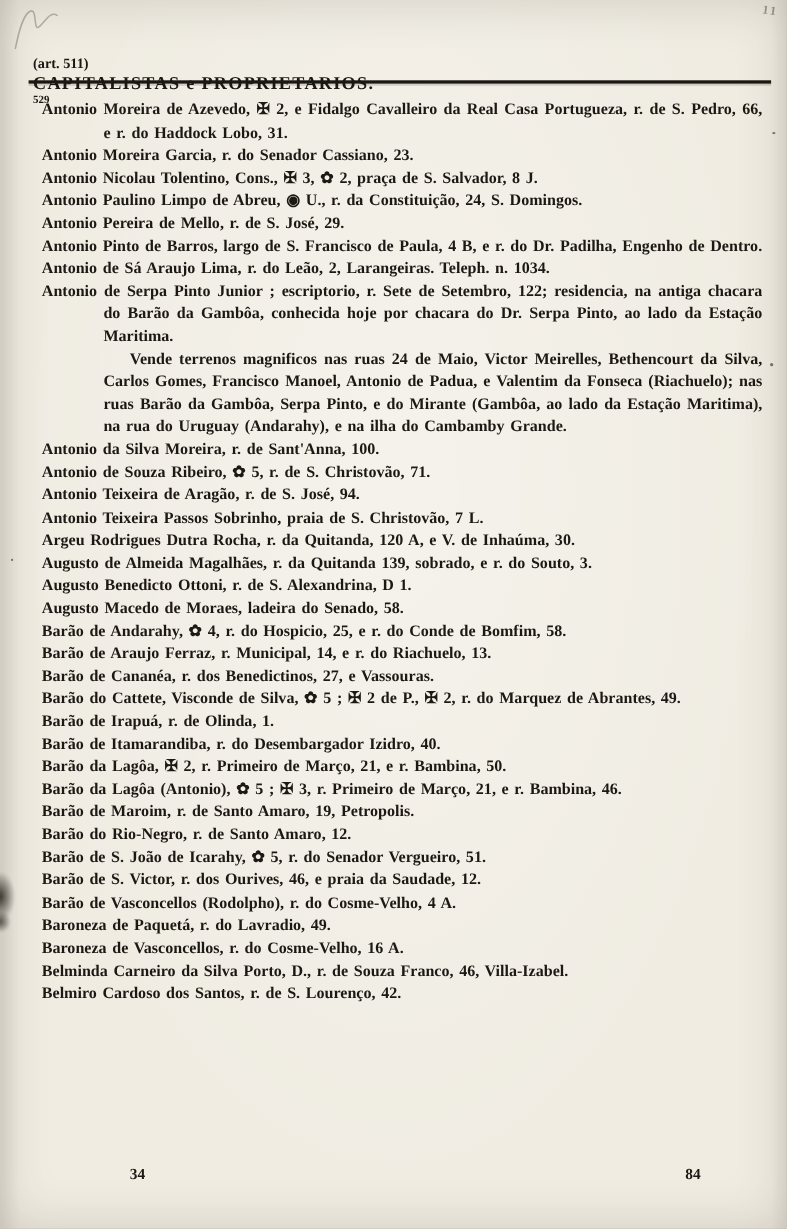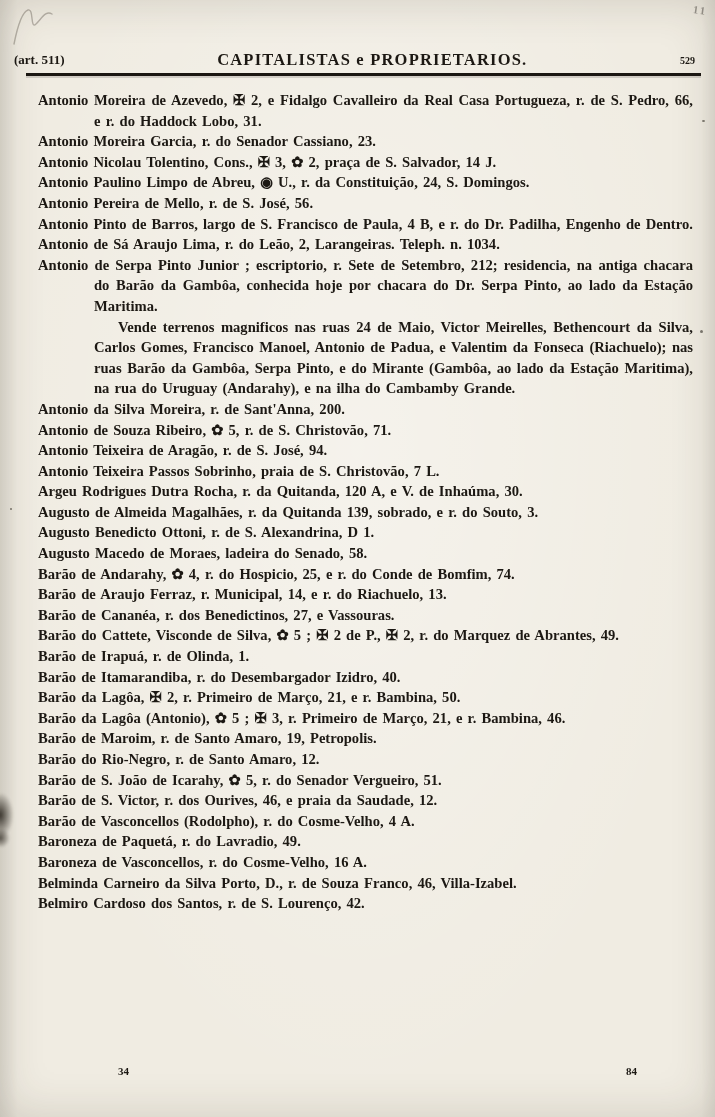--- a/index.html
+++ b/index.html
@@ -11,22 +11,22 @@
     background-image:
       radial-gradient(ellipse at 50% 40%, rgba(255,255,255,0.35), rgba(0,0,0,0) 70%),
       linear-gradient(90deg, rgba(0,0,0,0.07), rgba(0,0,0,0) 18px),
       linear-gradient(270deg, rgba(0,0,0,0.05), rgba(0,0,0,0) 14px);
     overflow:hidden;
     font-family:"Liberation Serif", serif;
     color:#1c1813;
     box-shadow: inset 0 0 45px rgba(60,50,35,0.18);
   }
   .header-row {
-    position:absolute; top:50px; left:14px; right:20px;
-    display:flex; align-items:center;
+    position:absolute; top:50px; left:30px; right:20px;
+    display:flex; align-items:flex-start;flex-direction:column;
   }
   .art-ref { font-size:13px; font-weight:700; white-space:nowrap; }
   .running-title {
     flex:1; text-align:center;
     font-size:16.5px; font-weight:700; letter-spacing:1.2px;
     white-space:nowrap;
   }
   .page-number { font-size:10px; font-weight:700; white-space:nowrap; }
   .header-rule {
     position:absolute; top:73px; left:26px; right:14px;
@@ -42,21 +42,21 @@
     line-height:20.6px;
     font-weight:700;
     text-align:justify;
     padding-left:56px;
     text-indent:-56px;
     word-spacing:1.5px;
   }
   .entry.sub { text-indent:24px; }
   .footer-num {
     position:absolute; bottom:40px;
-    font-size:11px; font-weight:700;
+    font-size:14px; font-weight:700;
   }
   .footer-left { left:118px; }
   .footer-right { right:78px;margin-left:13px; }
   
   .smudge {
     position:absolute; left:-6px; top:792px;
     width:20px; height:46px; border-radius:50%;
     background:radial-gradient(ellipse at 30% 50%, rgba(30,25,18,0.85), rgba(30,25,18,0) 70%);
     filter:blur(1px);
   }
@@ -94,36 +94,36 @@
     <span class="art-ref">(art. 511)</span>
     <span class="running-title">CAPITALISTAS e PROPRIETARIOS.</span>
     <span class="page-number">529</span>
   </div>
 
   <div class="header-rule"></div>
 
   <div class="content">
       <p class="entry">Antonio Moreira de Azevedo, ✠ 2, e Fidalgo Cavalleiro da Real Casa Portugueza, r. de S. Pedro, 66, e r. do Haddock Lobo, 31.</p>
       <p class="entry">Antonio Moreira Garcia, r. do Senador Cassiano, 23.</p>
-      <p class="entry">Antonio Nicolau Tolentino, Cons., ✠ 3, ✿ 2, praça de S. Salvador, 14 J.</p>
+      <p class="entry">Antonio Nicolau Tolentino, Cons., ✠ 3, ✿ 2, praça de S. Salvador, 8 J.</p>
       <p class="entry">Antonio Paulino Limpo de Abreu, ◉ U., r. da Constituição, 24, S. Domingos.</p>
-      <p class="entry">Antonio Pereira de Mello, r. de S. José, 56.</p>
+      <p class="entry">Antonio Pereira de Mello, r. de S. José, 29.</p>
       <p class="entry">Antonio Pinto de Barros, largo de S. Francisco de Paula, 4 B, e r. do Dr. Padilha, Engenho de Dentro.</p>
       <p class="entry">Antonio de Sá Araujo Lima, r. do Leão, 2, Larangeiras. Teleph. n. 1034.</p>
-      <p class="entry">Antonio de Serpa Pinto Junior ; escriptorio, r. Sete de Setembro, 212; residencia, na antiga chacara do Barão da Gambôa, conhecida hoje por chacara do Dr. Serpa Pinto, ao lado da Estação Maritima.</p>
+      <p class="entry">Antonio de Serpa Pinto Junior ; escriptorio, r. Sete de Setembro, 122; residencia, na antiga chacara do Barão da Gambôa, conhecida hoje por chacara do Dr. Serpa Pinto, ao lado da Estação Maritima.</p>
       <p class="entry sub">Vende terrenos magnificos nas ruas 24 de Maio, Victor Meirelles, Bethencourt da Silva, Carlos Gomes, Francisco Manoel, Antonio de Padua, e Valentim da Fonseca (Riachuelo); nas ruas Barão da Gambôa, Serpa Pinto, e do Mirante (Gambôa, ao lado da Estação Maritima), na rua do Uruguay (Andarahy), e na ilha do Cambamby Grande.</p>
-      <p class="entry">Antonio da Silva Moreira, r. de Sant'Anna, 200.</p>
+      <p class="entry">Antonio da Silva Moreira, r. de Sant'Anna, 100.</p>
       <p class="entry">Antonio de Souza Ribeiro, ✿ 5, r. de S. Christovão, 71.</p>
       <p class="entry">Antonio Teixeira de Aragão, r. de S. José, 94.</p>
       <p class="entry">Antonio Teixeira Passos Sobrinho, praia de S. Christovão, 7 L.</p>
       <p class="entry">Argeu Rodrigues Dutra Rocha, r. da Quitanda, 120 A, e V. de Inhaúma, 30.</p>
       <p class="entry">Augusto de Almeida Magalhães, r. da Quitanda 139, sobrado, e r. do Souto, 3.</p>
       <p class="entry">Augusto Benedicto Ottoni, r. de S. Alexandrina, D 1.</p>
       <p class="entry">Augusto Macedo de Moraes, ladeira do Senado, 58.</p>
-      <p class="entry">Barão de Andarahy, ✿ 4, r. do Hospicio, 25, e r. do Conde de Bomfim, 74.</p>
+      <p class="entry">Barão de Andarahy, ✿ 4, r. do Hospicio, 25, e r. do Conde de Bomfim, 58.</p>
       <p class="entry">Barão de Araujo Ferraz, r. Municipal, 14, e r. do Riachuelo, 13.</p>
       <p class="entry">Barão de Cananéa, r. dos Benedictinos, 27, e Vassouras.</p>
       <p class="entry">Barão do Cattete, Visconde de Silva, ✿ 5 ; ✠ 2 de P., ✠ 2, r. do Marquez de Abrantes, 49.</p>
       <p class="entry">Barão de Irapuá, r. de Olinda, 1.</p>
       <p class="entry">Barão de Itamarandiba, r. do Desembargador Izidro, 40.</p>
       <p class="entry">Barão da Lagôa, ✠ 2, r. Primeiro de Março, 21, e r. Bambina, 50.</p>
       <p class="entry">Barão da Lagôa (Antonio), ✿ 5 ; ✠ 3, r. Primeiro de Março, 21, e r. Bambina, 46.</p>
       <p class="entry">Barão de Maroim, r. de Santo Amaro, 19, Petropolis.</p>
       <p class="entry">Barão do Rio-Negro, r. de Santo Amaro, 12.</p>
       <p class="entry">Barão de S. João de Icarahy, ✿ 5, r. do Senador Vergueiro, 51.</p>

